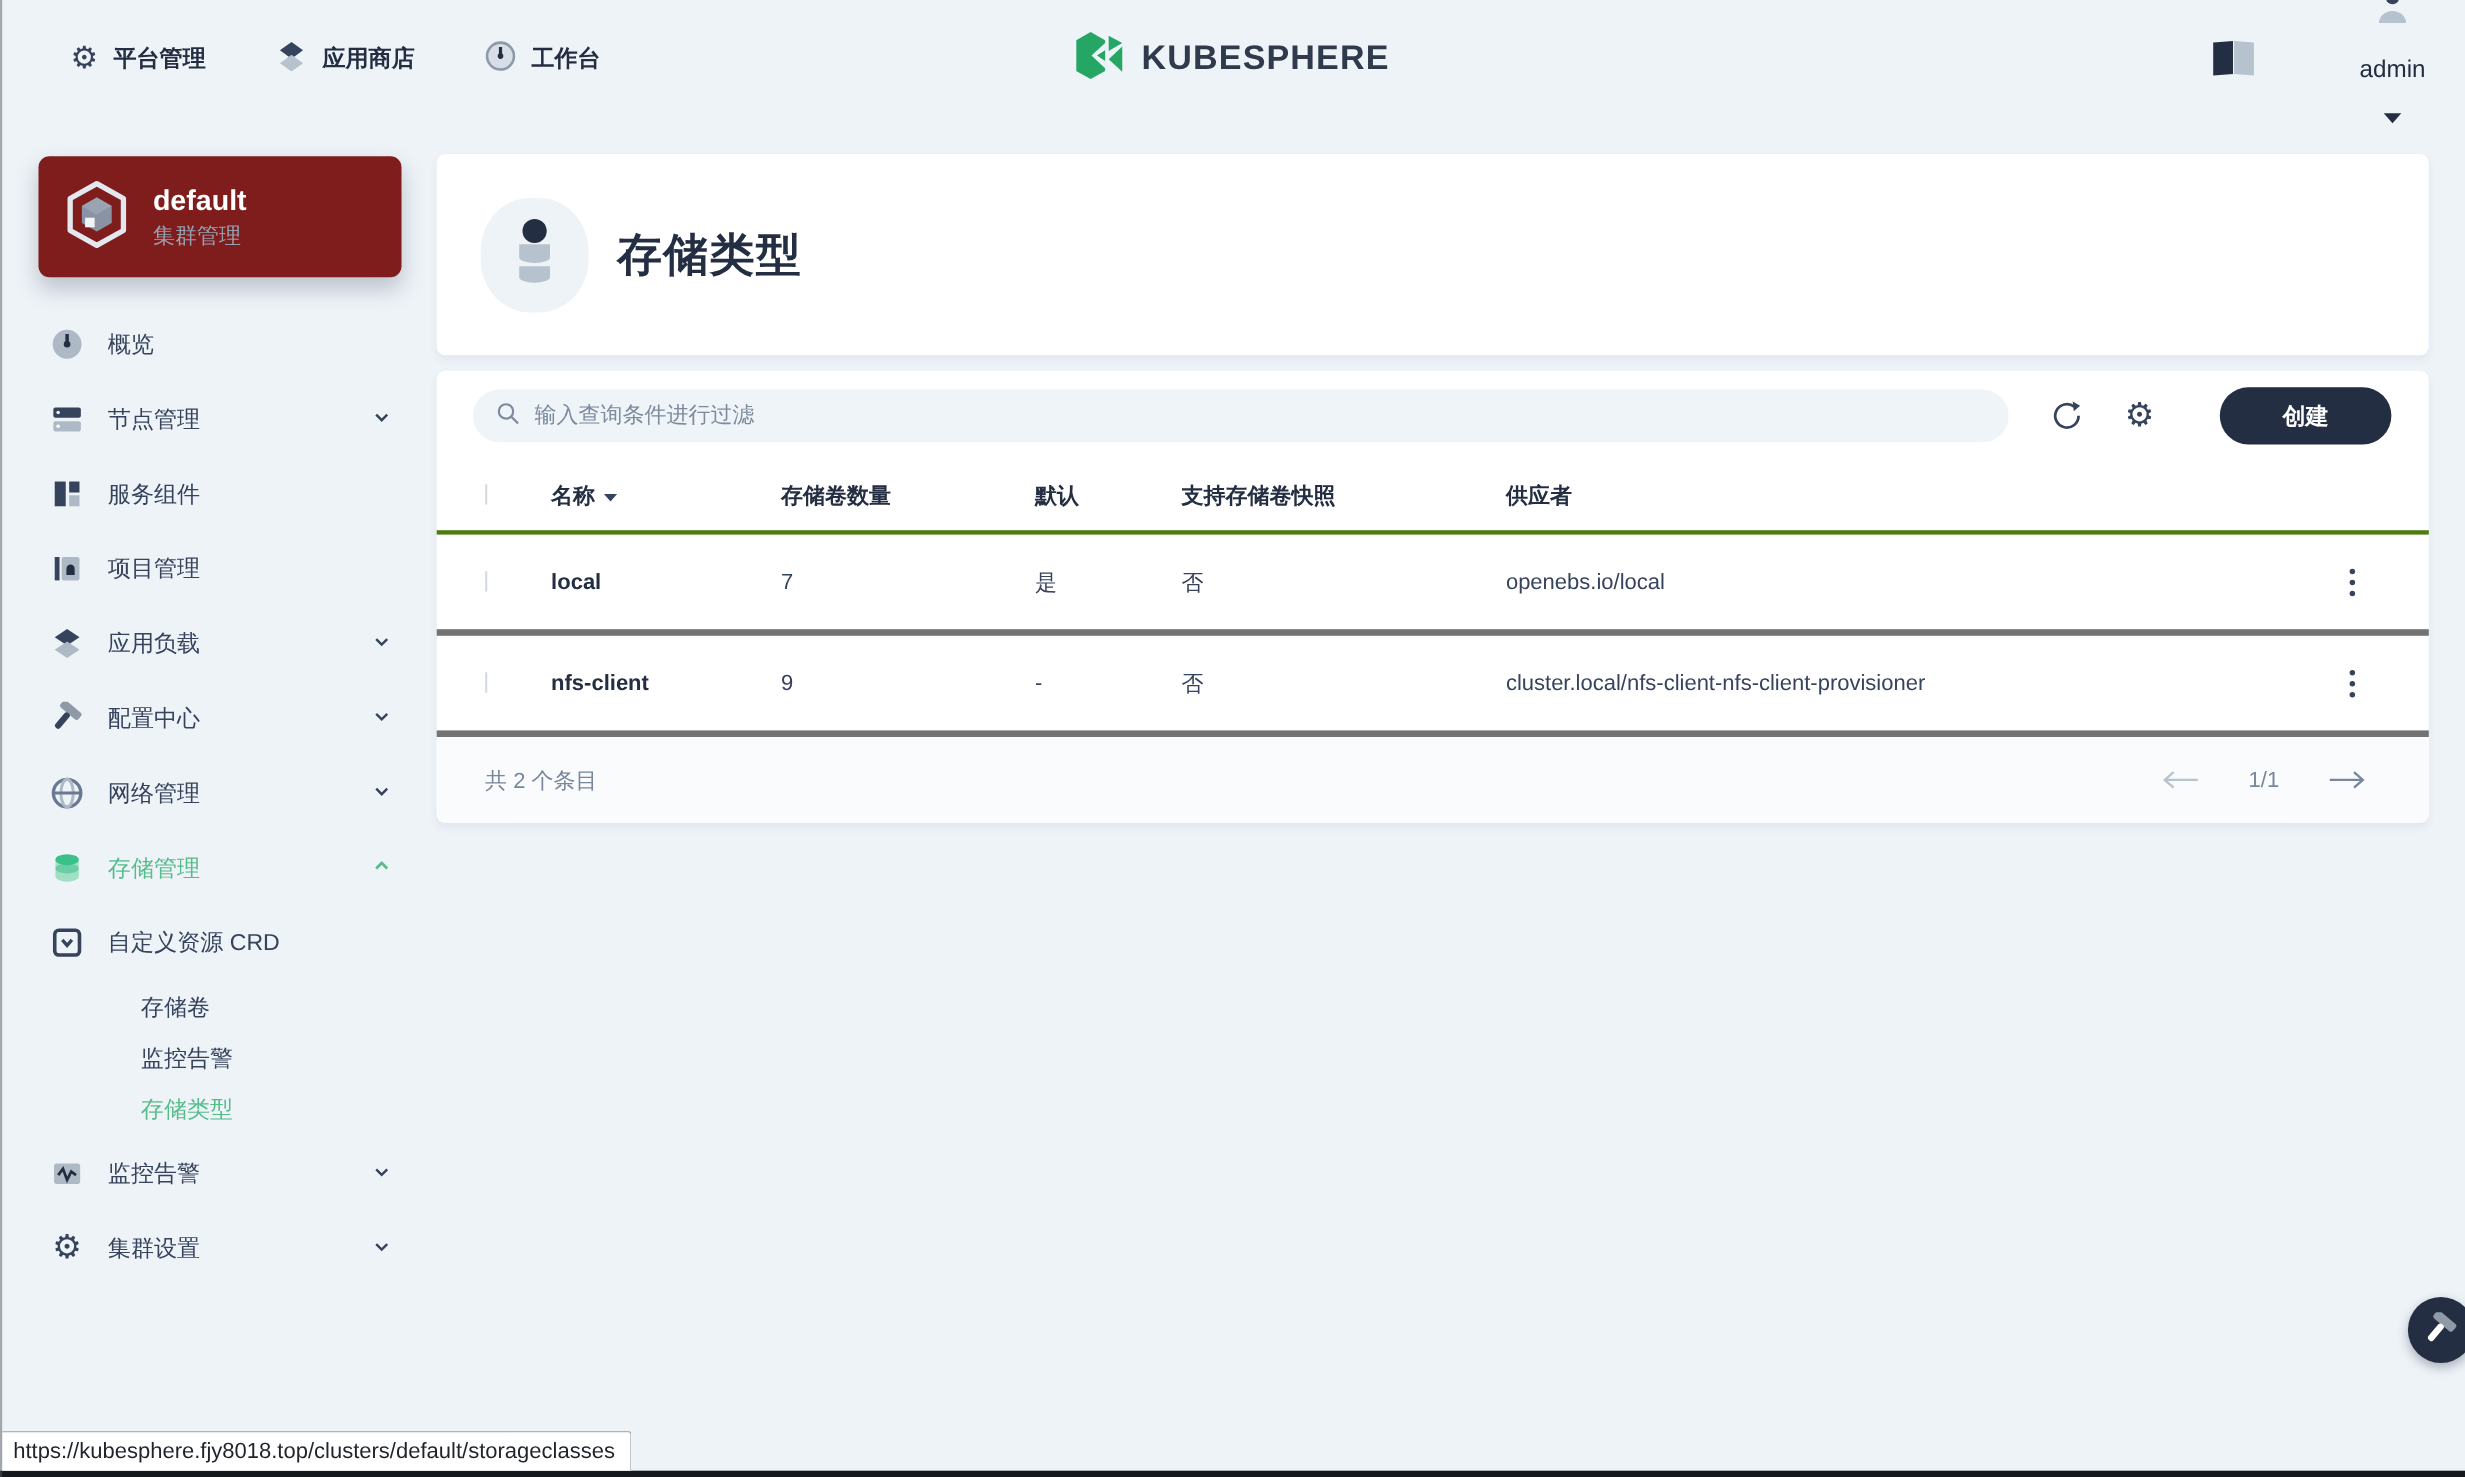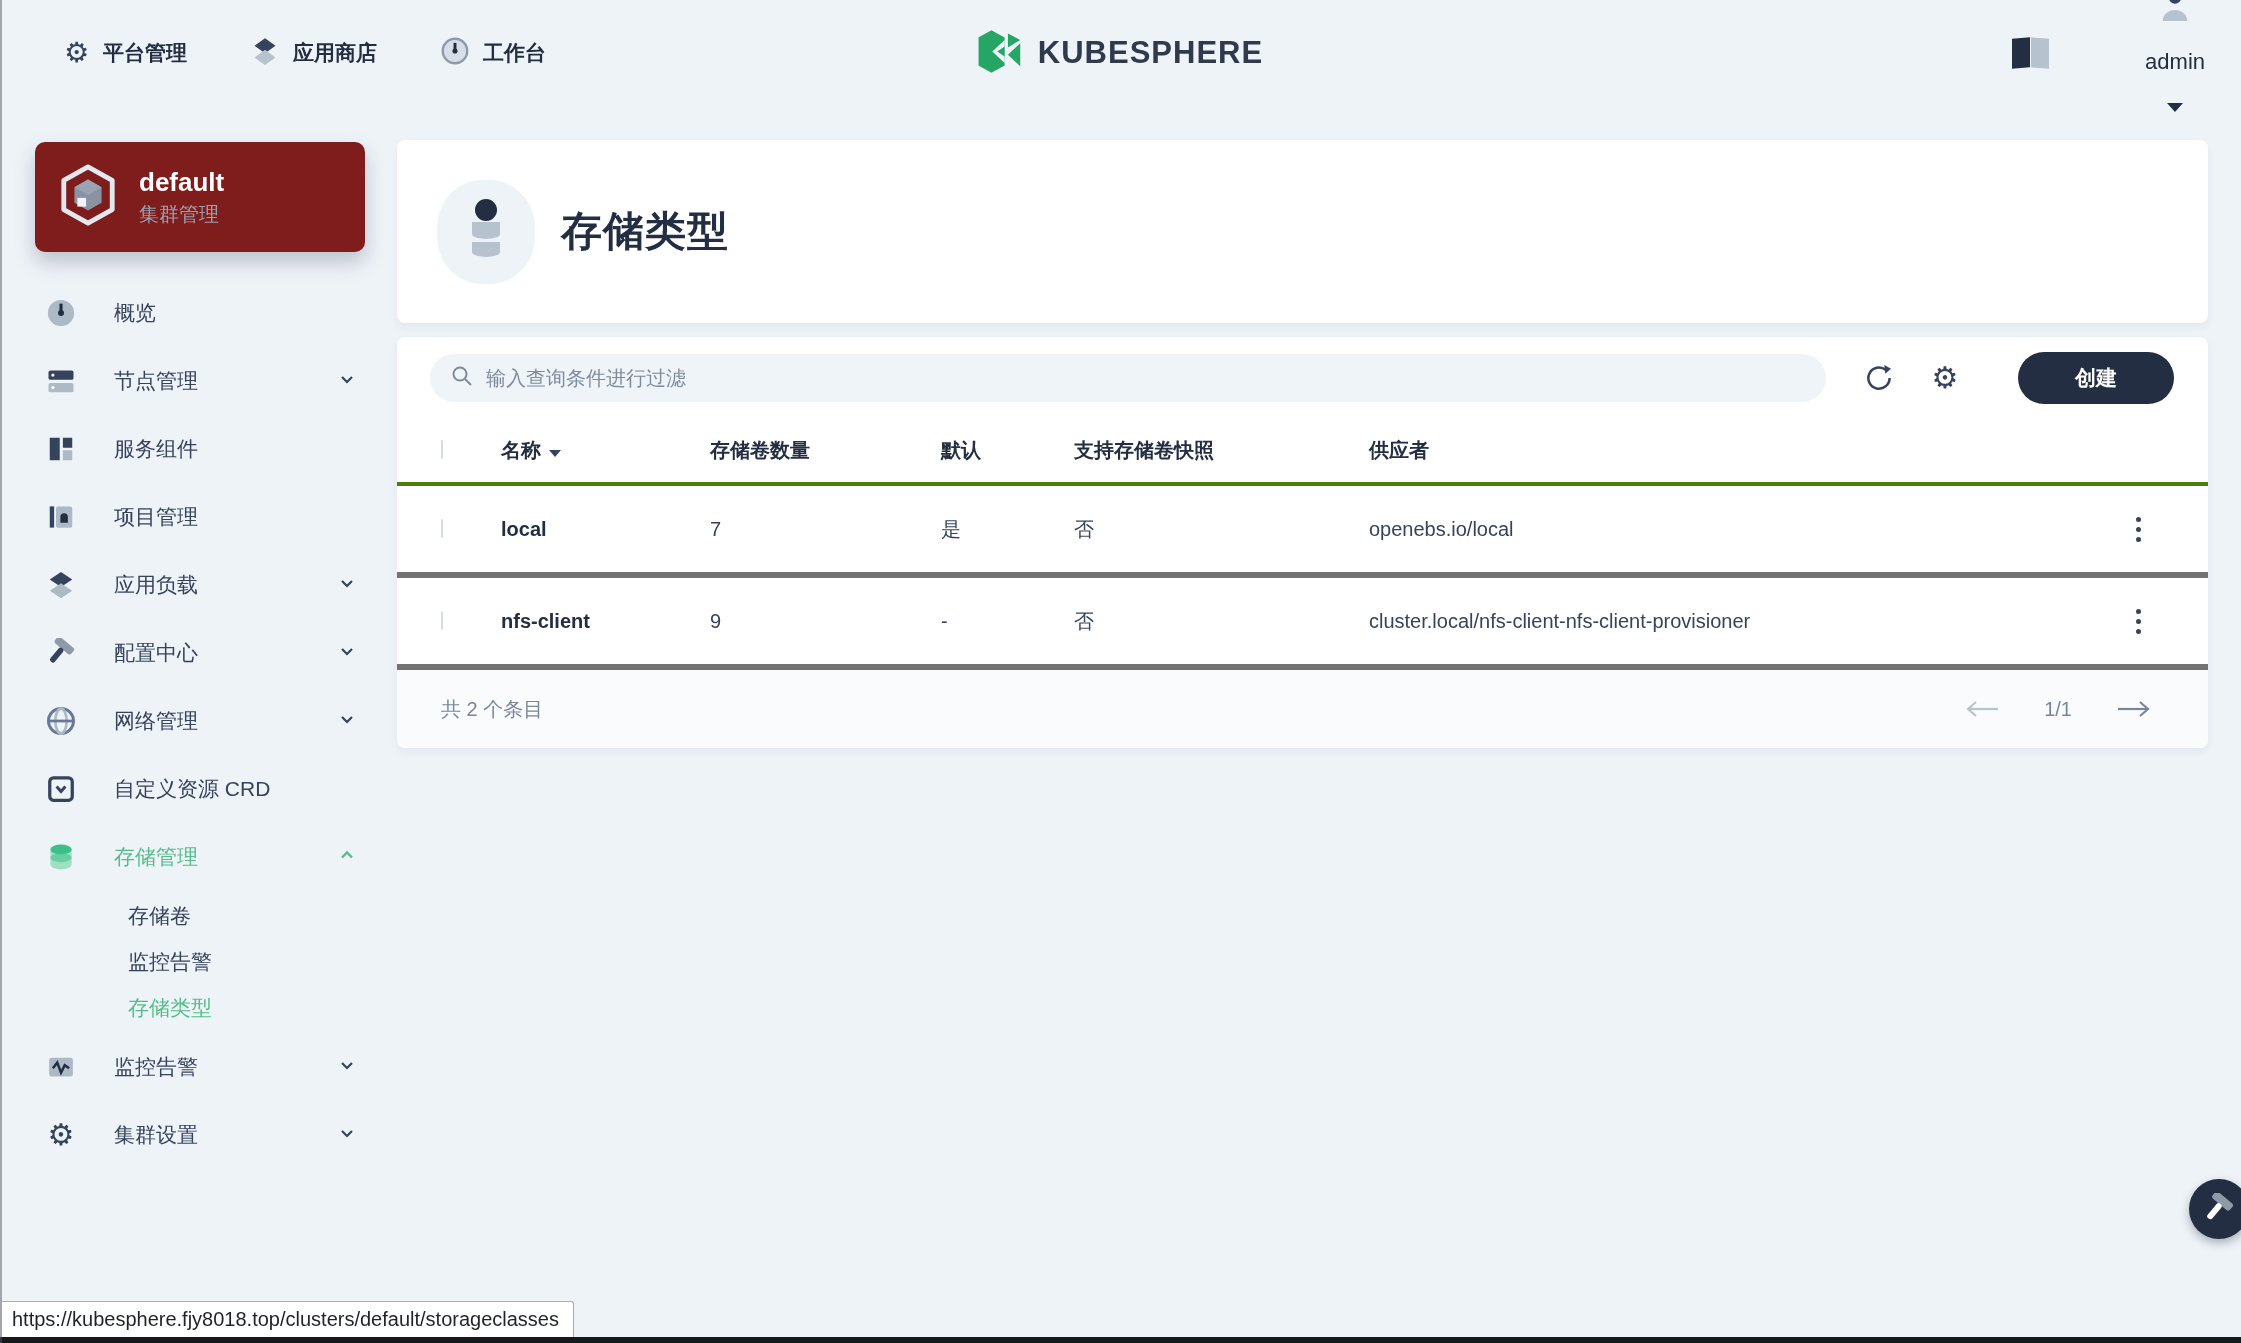--- a/index.html
+++ b/index.html
@@ -37,21 +37,21 @@
   .cluster-card {
     margin:36px 32px 0 35px; width:330px; height:110px; border-radius:10px;
     background:#7f1d1d; display:flex; align-items:center; padding:0 20px 0 22px; gap:20px;
     box-shadow:0 10px 20px rgba(36,46,66,.25); cursor:pointer;
   }
   .cluster-name { font-size:26px; font-weight:700; color:#ffffff; line-height:1.25; }
   .cluster-role { font-size:20px; color:#97a0b0; margin-top:2px; }
   .menu { margin-top:38px; padding:0 40px 0 46px; }
   .menu-item { display:flex; align-items:center; height:46px; margin-bottom:22px; gap:22px; cursor:pointer; }
   .menu-item .mi { width:30px; height:30px; flex:none; }
-  .menu-label { font-size:21px; color:#36435c; white-space:nowrap;margin-left:16px; }
+  .menu-label { font-size:21px; color:#36435c; white-space:nowrap; }
   .menu-item.active .menu-label { color:#55bc8a; }
   .chev { margin-left:auto; }
   .submenu { margin:-6px 0 16px 0; }
   .submenu-item { display:flex; align-items:center; height:40px; margin-bottom:6px; padding-left:82px; cursor:pointer; }
   .submenu-label { font-size:21px; color:#36435c; }
   .submenu-item.active .submenu-label { color:#55bc8a; }
   .glyph-gear { font-size:30px; color:#36435c; line-height:1; width:30px; text-align:center; }
 
   
   .main { position:absolute; left:397px; top:106px; width:1811px; }
@@ -267,38 +267,38 @@
           <circle cx="12" cy="12" r="10" fill="none" stroke="#6b7893" stroke-width="2.4"></circle>
           <ellipse cx="12" cy="12" rx="4.5" ry="10" fill="none" stroke="#aeb9c6" stroke-width="2.2"></ellipse>
           <line x1="2" y1="12" x2="22" y2="12" stroke="#6b7893" stroke-width="2.2"></line>
         </svg>
       <span class="menu-label">网络管理</span>
       <span class="chev"><svg width="20" height="20" viewBox="0 0 20 20">
             <polyline points="5,8 10,13 15,8" fill="none" stroke="#36435c" stroke-width="2.2"></polyline>
           </svg></span>
     </div>
 
-    <div class="menu-item">
-      <svg class="mi" viewBox="0 0 24 24">
-          <rect x="3" y="3" width="18" height="18" rx="3" fill="none" stroke="#36435c" stroke-width="2.6"></rect>
-          <polyline points="8.5,10 12,14 15.5,10" fill="none" stroke="#36435c" stroke-width="2.4"></polyline>
-        </svg>
-      <span class="menu-label">自定义资源 CRD</span>
-    </div>
-
     <div class="menu-item active">
       <svg class="mi" viewBox="0 0 24 24">
           <path d="M3.5 6 h17 v12 a8.5 4 0 0 1 -17 0 z" fill="#9fdfc3"></path>
           <ellipse cx="12" cy="6" rx="8.5" ry="4" fill="#3cc08a"></ellipse>
           <ellipse cx="12" cy="12.5" rx="8.5" ry="3.6" fill="#3cc08a" opacity="0.55"></ellipse>
         </svg>
       <span class="menu-label">存储管理</span>
       <span class="chev"><svg width="20" height="20" viewBox="0 0 20 20">
             <polyline points="5,12.5 10,7.5 15,12.5" fill="none" stroke="#55bc8a" stroke-width="2.4"></polyline>
           </svg></span>
+    </div>
+
+    <div class="menu-item">
+      <svg class="mi" viewBox="0 0 24 24">
+          <rect x="3" y="3" width="18" height="18" rx="3" fill="none" stroke="#36435c" stroke-width="2.6"></rect>
+          <polyline points="8.5,10 12,14 15.5,10" fill="none" stroke="#36435c" stroke-width="2.4"></polyline>
+        </svg>
+      <span class="menu-label">自定义资源 CRD</span>
     </div>
 
     <div class="submenu">
       <div class="submenu-item">
         <span class="submenu-label">存储卷</span>
       </div>
       <div class="submenu-item">
         <span class="submenu-label">监控告警</span>
       </div>
       <div class="submenu-item active">

